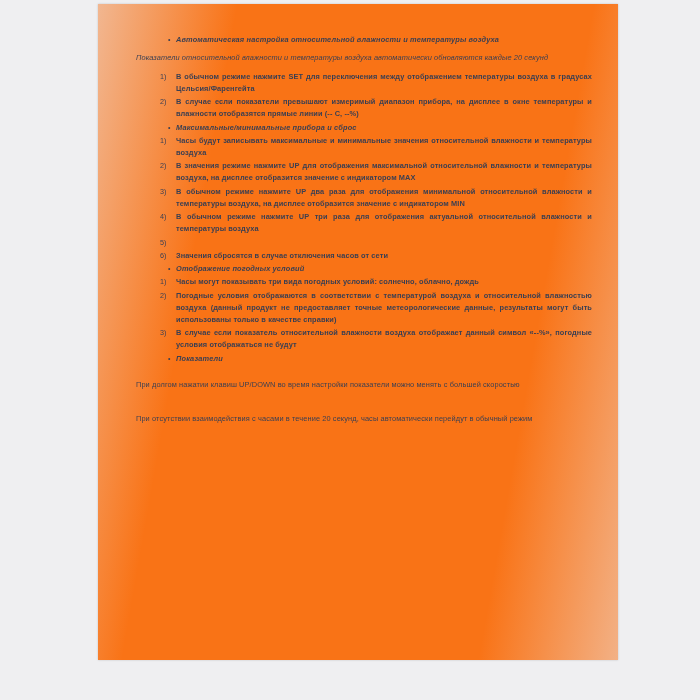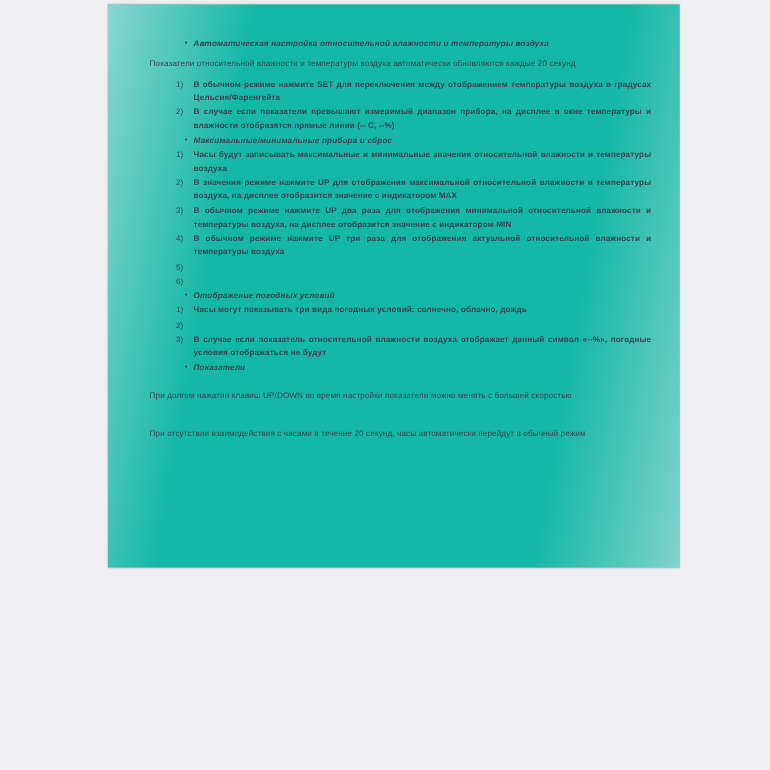--- a/index.html
+++ b/index.html
@@ -11,22 +11,22 @@
     height: 700px;
     background: #efeff1;
     font-family: "Liberation Sans", sans-serif;
     overflow: hidden;
   }
   #page {
     position: absolute;
     left: 98px;
     top: 4px;
     width: 520px;
-    height: 512px;
-    background: #14b8a6;
+    height: 656px;
+    background: #f97316;
     box-shadow: 0 0 2px rgba(0,0,0,0.18);
     box-sizing: border-box;
     padding: 30px 26px 10px 26px;
     color: #3a3f52;
   }
   
   #page::after {
     content: "";
     position: absolute;
     left: 0; top: 0; right: 0; bottom: 0;
@@ -82,21 +82,21 @@
   }
 
   
   .para {
     margin: 0 0 2px 0;
     padding-left: 12px;
     padding-right: 2px;
     text-align: justify;
     letter-spacing: 0.1px;
   }
-  .para.italic { }
+  .para.italic { font-style: italic; }
   .gap-sm { height: 5px; }
   .gap-md { height: 13px; }
   .gap-lg { height: 20px; }
 </style>
 </head>
 <body>
 
 <div id="page">
   <div class="doc">
 
@@ -142,35 +142,37 @@
       </div>
       <div class="num-row">
         <span class="mark">4)</span>
         <span class="body">В обычном режиме нажмите UP три раза для отображения актуальной относительной влажности и температуры воздуха</span>
       </div>
       <div class="num-row">
         <span class="mark">5)</span>
       </div>
       <div class="num-row">
         <span class="mark">6)</span>
+        <span class="body">Значения сбросятся в случае отключения часов от сети</span>
       </div>
     </div>
 
     <div class="bullet-row">
       <span class="mark">•</span>
       <span class="body">Отображение погодных условий</span>
     </div>
 
     <div>
       <div class="num-row">
         <span class="mark">1)</span>
         <span class="body">Часы могут показывать три вида погодных условий: солнечно, облачно, дождь</span>
       </div>
       <div class="num-row">
         <span class="mark">2)</span>
+        <span class="body">Погодные условия отображаются в соответствии с температурой воздуха и относительной влажностью воздуха (данный продукт не предоставляет точные метеорологические данные, результаты могут быть использованы только в качестве справки)</span>
       </div>
       <div class="num-row">
         <span class="mark">3)</span>
         <span class="body">В случае если показатель относительной влажности воздуха отображает данный символ «--%», погодные условия отображаться не будут</span>
       </div>
     </div>
 
     <div class="bullet-row">
       <span class="mark">•</span>
       <span class="body">Показатели</span>

